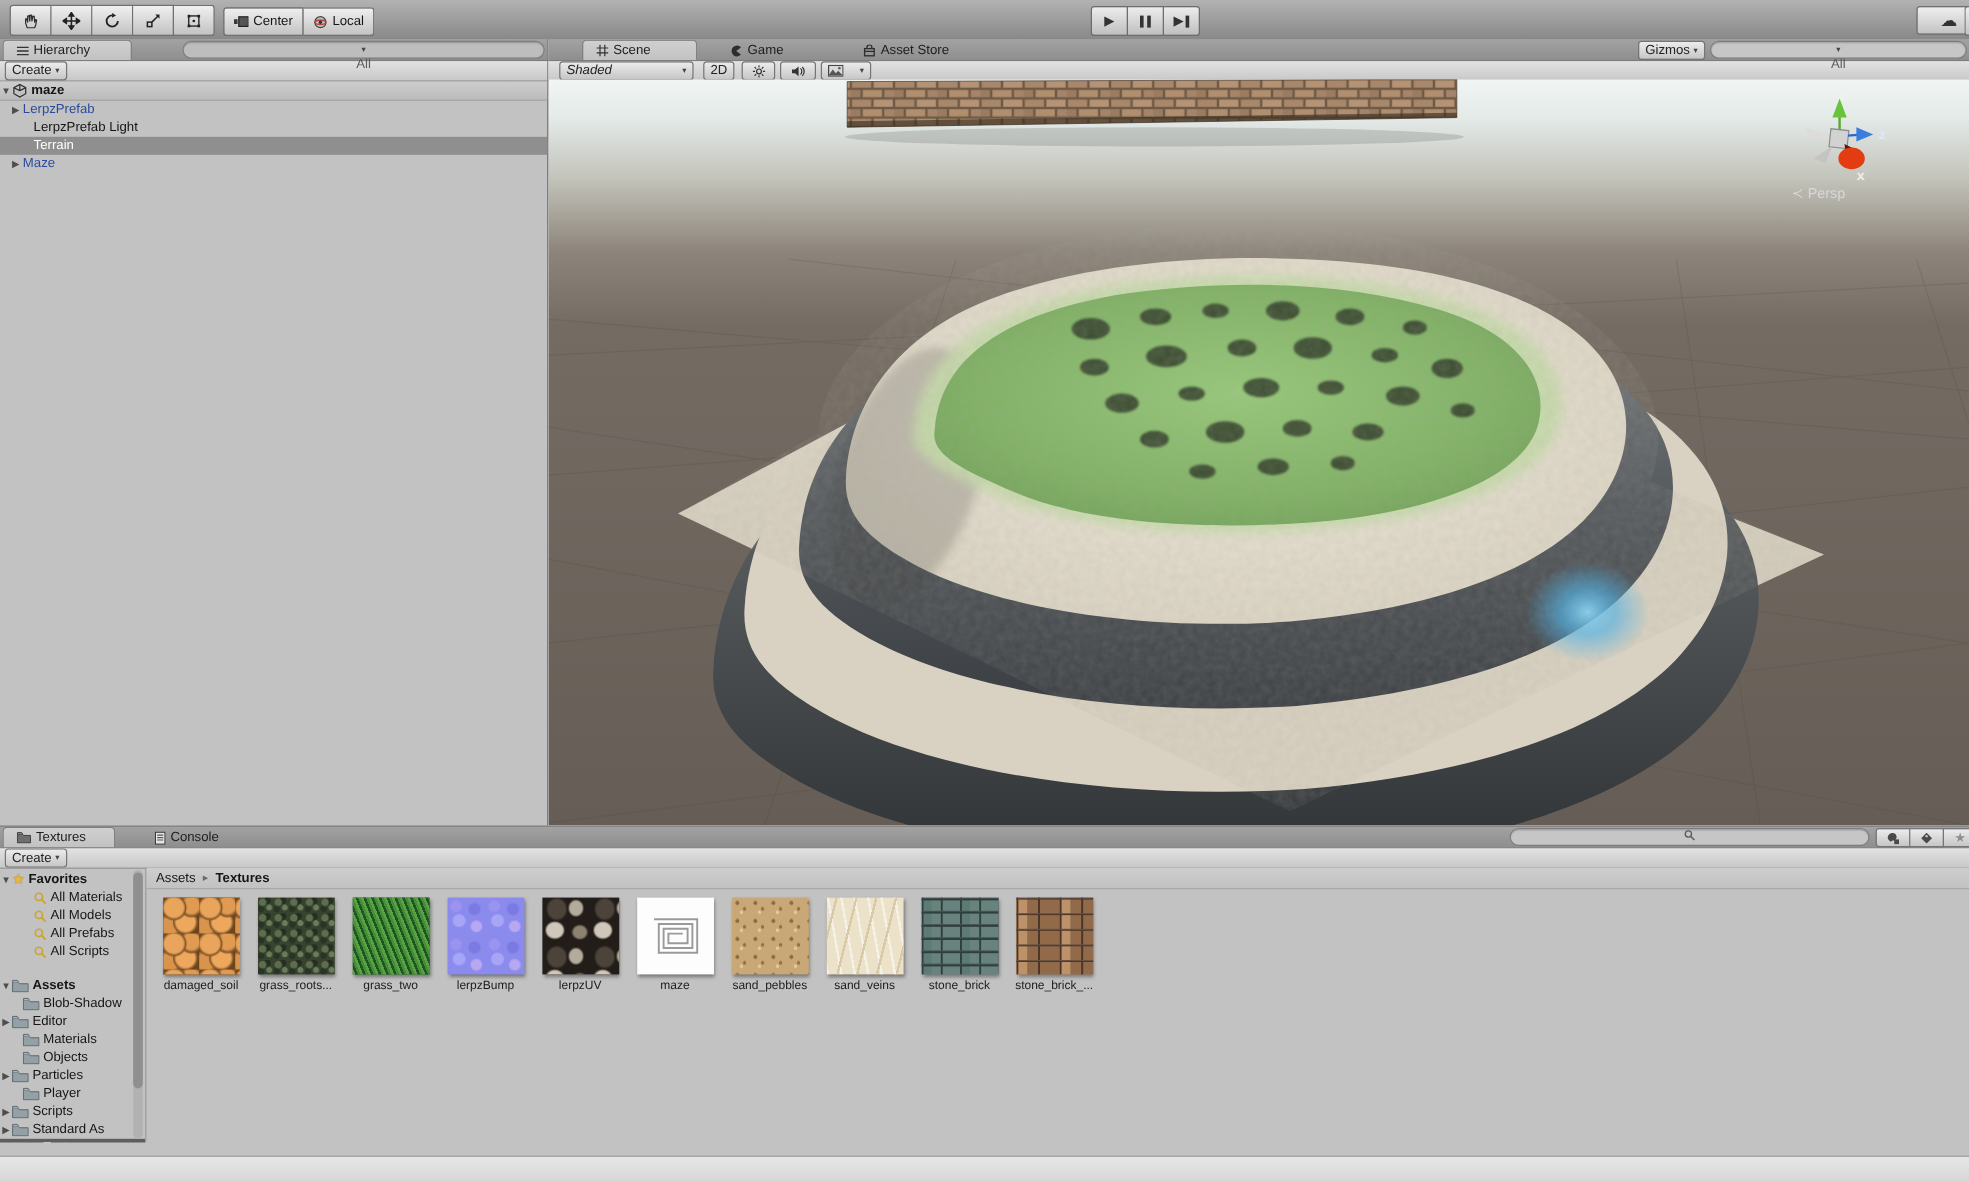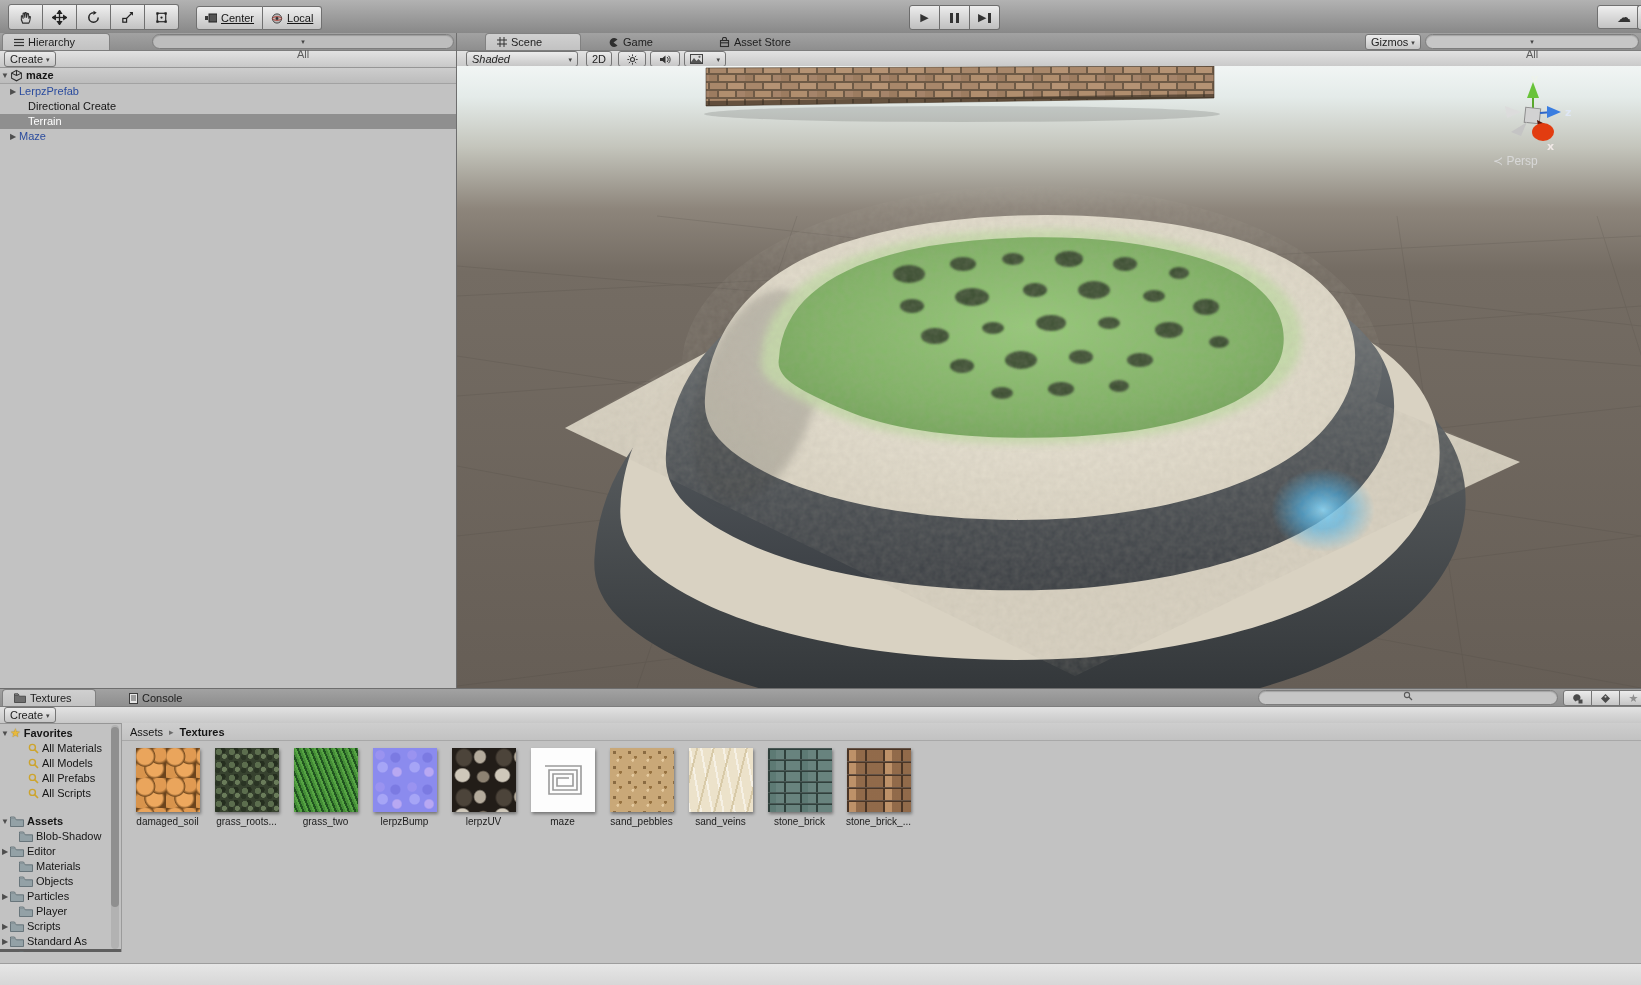--- a/index.html
+++ b/index.html
@@ -145,21 +145,21 @@
             <rect x="2.5" y="2.5" width="2.4" height="2.4"></rect>
             <rect x="11.2" y="2.5" width="2.4" height="2.4"></rect>
             <rect x="2.5" y="11.2" width="2.4" height="2.4"></rect>
             <rect x="11.2" y="11.2" width="2.4" height="2.4"></rect>
             <circle cx="8" cy="8" r="1.2"></circle>
           </g>
         </svg>
     </div>
   </div>
 
-  <div class="abs toolgrp" style="left:196px;top:6px;text-decoration:underline;">
+  <div class="abs toolgrp" style="left:186px;top:6px;">
     <div class="pivotbtn">
       <svg width="12" height="10" viewBox="0 0 12 10">
           <rect x="0" y="3" width="3" height="4" fill="#3a3a3a"></rect>
           <rect x="4" y="1" width="8" height="8" fill="#555" stroke="#222"></rect>
         </svg>
       <span>Center</span>
     </div>
     <div class="pivotbtn">
       <svg width="12" height="11" viewBox="0 0 12 11">
           <circle cx="6" cy="5.5" r="4.6" fill="#b9b9b9" stroke="#444"></circle>
@@ -237,21 +237,21 @@
           <path d="M7,1.5 7,7 M7,7 12.3,4.4 M7,7 1.7,4.4"></path>
         </g>
       </svg>
     <span class="bold">maze</span>
   </div>
   <div class="trow">
     <span class="fold" style="margin-left:8px;">▶</span>
     <span class="blue" style="margin-left:1px;">LerpzPrefab</span>
   </div>
   <div class="trow" style="padding-left:28px;">
-    <span>Directional Create</span>
+    <span>LerpzPrefab Light</span>
   </div>
   <div class="trow selgray" style="padding-left:28px;">
     <span>Terrain</span>
   </div>
   <div class="trow">
     <span class="fold" style="margin-left:8px;">▶</span>
     <span class="blue" style="margin-left:1px;">Maze</span>
   </div>
 </div>
 

